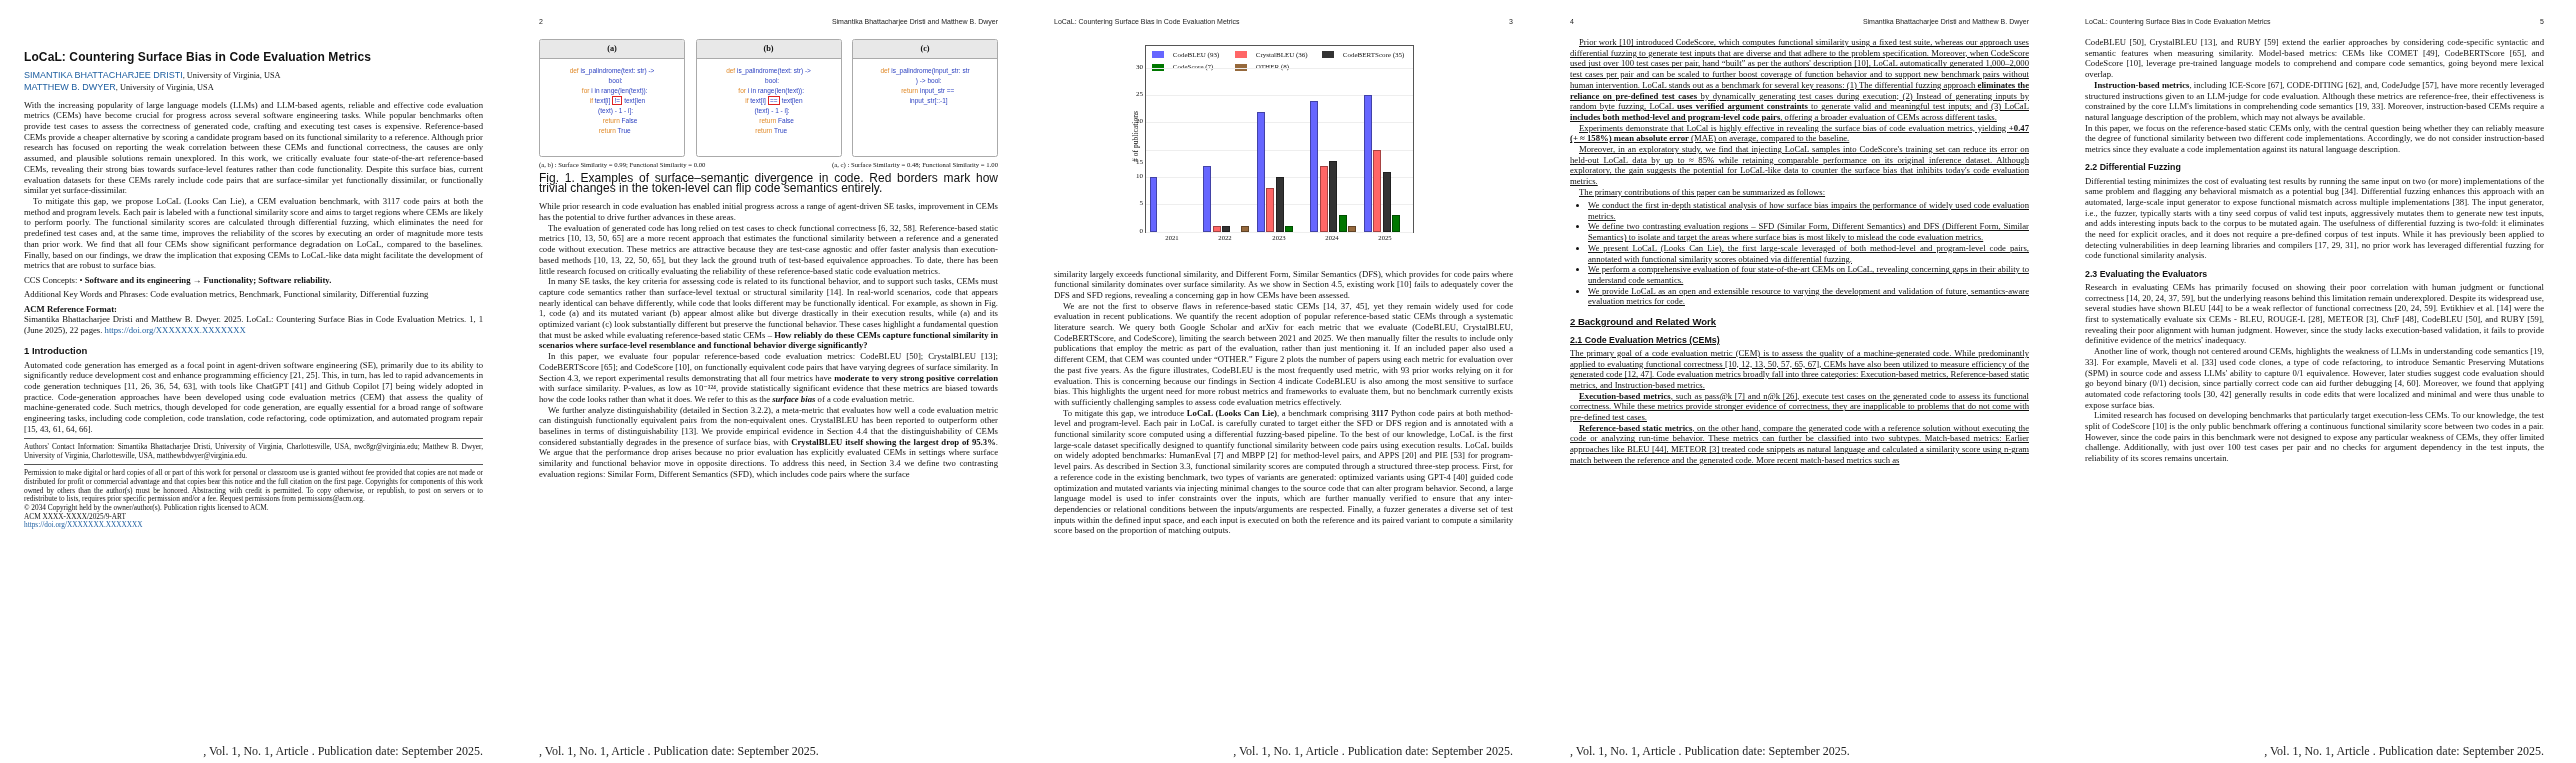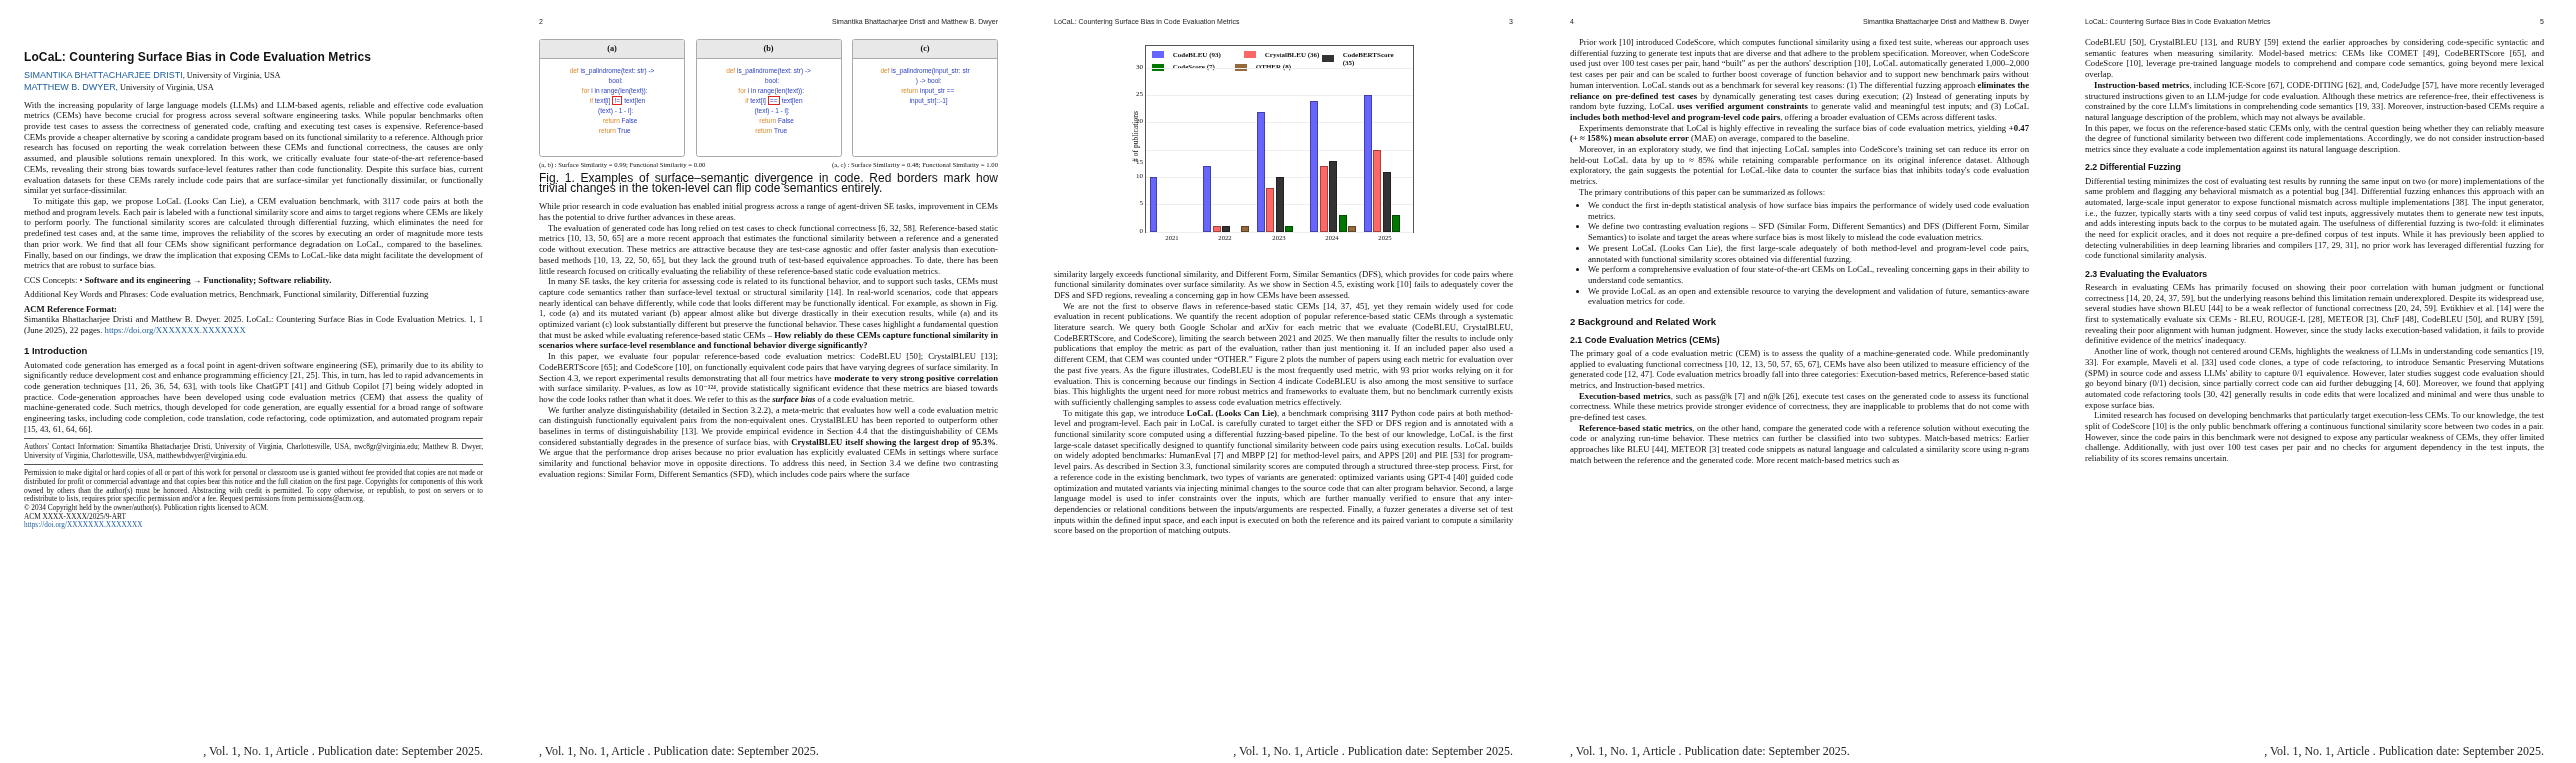--- a/index.html
+++ b/index.html
@@ -38,21 +38,21 @@
   .fig2{position:relative;width:459px;height:229px;margin:9px 0 2.5px 0;}
   .plot{position:absolute;left:91px;top:7.6px;width:267px;height:186px;border:0.6px solid #555;}
   .ylab{position:absolute;left:56px;top:95px;transform:rotate(-90deg);transform-origin:center;font-size:7.6px;white-space:nowrap;}
   .yticks{position:absolute;left:75px;top:7.6px;height:186px;width:14px;}
   .yticks span{position:absolute;right:0;font-size:7px;transform:translateY(-50%);}
   .xticks{position:absolute;left:91px;top:197px;width:267px;height:10.2px;}
   .xticks span{position:absolute;font-size:6.7px;transform:translateX(-50%);}
   .bar{position:absolute;bottom:0;border:0.6px solid rgba(0,0,0,.35);box-sizing:border-box;}
   .grid{position:absolute;left:0;right:0;height:0;border-top:0.6px solid #eee;}
   .legend{position:absolute;left:6.4px;top:5.1px;width:254px;font-size:7px;}
-  .lg{position:absolute;display:flex;align-items:center;gap:9px;font-weight:bold;}
+  .lg{position:absolute;display:flex;align-items:center;gap:9px;}
   .sw{width:11.4px;height:7px;display:inline-block;}
 </style>
 </head>
 <body>
 
 <div class="arxiv-stamp">arXiv:2509.15397v1  [cs.SE]  18 Sep 2025</div>
 
 <div class="page p1">
   <div class="content" style="top:50px;">
     <h1 class="title">LoCaL: Countering Surface Bias in Code Evaluation Metrics</h1>
@@ -145,21 +145,21 @@
           <span style="top: 76px;">20</span>
           <span style="top: 49px;">25</span>
           <span style="top: 22px;">30</span>
         </div>
       <div class="plot" id="plot">
         <div class="legend" id="legend">
             <div class="lg" style="left: 0px; top: 0px;">
               <span class="sw" style="background: rgb(102, 102, 255);"></span>
               <span>CodeBLEU (93)</span>
             </div>
-            <div class="lg" style="left: 92px; top: 0px;">
+            <div class="lg" style="left: 83px; top: 0px;">
               <span class="sw" style="background: rgb(255, 102, 102);"></span>
               <span>CrystalBLEU (36)</span>
             </div>
             <div class="lg" style="left: 170px; top: 0px;">
               <span class="sw" style="background: rgb(51, 51, 51);"></span>
               <span>CodeBERTScore (35)</span>
             </div>
             <div class="lg" style="left: 0px; top: 12.7px;">
               <span class="sw" style="background: rgb(0, 119, 0);"></span>
               <span>CodeScore (7)</span>
@@ -208,29 +208,29 @@
     <p class="txt ind"><span>To mitigate this gap, we introduce </span><b>LoCaL (Looks Can Lie)</b><span>, a benchmark comprising </span><b>3117</b><span> Python code pairs at both method-level and program-level. Each pair in LoCaL is carefully curated to target either the SFD or DFS region and is annotated with a functional similarity score computed using a differential fuzzing-based pipeline. To the best of our knowledge, LoCaL is the first large-scale dataset specifically designed to quantify functional similarity between code pairs using execution results. LoCaL builds on widely adopted benchmarks: HumanEval [7] and MBPP [2] for method-level pairs, and APPS [20] and PIE [53] for program-level pairs. As described in Section 3.3, functional similarity scores are computed through a structured three-step process. First, for a reference code in the existing benchmark, two types of variants are generated: optimized variants using GPT-4 [40] guided code optimization and mutated variants via injecting minimal changes to the source code that can alter program behavior. Second, a large language model is used to infer constraints over the inputs, which are further manually verified to ensure that any inter-dependencies or relational conditions between the inputs/arguments are respected. Finally, a fuzzer generates a diverse set of test inputs within the defined input space, and each input is executed on both the reference and its paired variant to compute a similarity score based on the proportion of matching outputs.</span></p>
   </div>
   <div class="foot right">, Vol. 1, No. 1, Article . Publication date: September 2025.</div>
 </div>
 
 <div class="page p4">
   <div class="run-head">
     <span>4</span>
     <span>Simantika Bhattacharjee Dristi and Matthew B. Dwyer</span>
   </div>
-  <div class="content" style="top:37px;">
+  <div class="content" style="top:37px;text-decoration:underline;">
     <p class="txt ind"><span>Prior work [10] introduced CodeScore, which computes functional similarity using a fixed test suite, whereas our approach uses differential fuzzing to generate test inputs that are diverse and that adhere to the problem specification. Moreover, when CodeScore used just over 100 test cases per pair, hand “built” as per the authors' description [10], LoCaL automatically generated 1,000–2,000 test cases per pair and can be scaled to further boost coverage of function behavior and to support new benchmark pairs without human intervention. LoCaL stands out as a benchmark for several key reasons: (1) The differential fuzzing approach </span><b>eliminates the reliance on pre-defined test cases</b><span> by dynamically generating test cases during execution; (2) Instead of generating inputs by random byte fuzzing, LoCaL </span><b>uses verified argument constraints</b><span> to generate valid and meaningful test inputs; and (3) LoCaL </span><b>includes both method-level and program-level code pairs</b><span>, offering a broader evaluation of CEMs across different tasks.</span></p>
     <p class="txt ind"><span>Experiments demonstrate that LoCal is highly effective in revealing the surface bias of code evaluation metrics, yielding </span><b>+0.47 (+ ≈ 158%) mean absolute error</b><span> (MAE)  on average, compared to the baseline.</span></p>
     <p class="txt ind">Moreover, in an exploratory study, we find that injecting LoCaL samples into CodeScore's training set can reduce its error on held-out LoCaL data by up to ≈ 85% while retaining comparable performance on its original inference dataset. Although exploratory, the gain suggests the potential for LoCaL-like data to counter the surface bias that inhibits today's code evaluation metrics.</p>
     <p class="txt ind">The primary contributions of this paper can be summarized as follows:</p>
     <ul class="bul">
       <li>We conduct the first in-depth statistical analysis of how surface bias impairs the performance of widely used code evaluation metrics.</li>
       <li>We define two contrasting evaluation regions – SFD (Similar Form, Different Semantics) and DFS (Different Form, Similar Semantics) to isolate and target the areas where surface bias is most likely to mislead the code evaluation metrics.</li>
-      <li>We present LoCaL (Looks Can Lie), the first large-scale adequately of both method-level and program-level code pairs, annotated with functional similarity scores obtained via differential fuzzing.</li>
+      <li>We present LoCaL (Looks Can Lie), the first large-scale leveraged of both method-level and program-level code pairs, annotated with functional similarity scores obtained via differential fuzzing.</li>
       <li>We perform a comprehensive evaluation of four state-of-the-art CEMs on LoCaL, revealing concerning gaps in their ability to understand code semantics.</li>
       <li>We provide LoCaL as an open and extensible resource to varying the development and validation of future, semantics-aware evaluation metrics for code.</li>
     </ul>
     <h2 class="sec">2   Background and Related Work</h2>
     <h3 class="sub">2.1   Code Evaluation Metrics (CEMs)</h3>
     <p class="txt">The primary goal of a code evaluation metric (CEM) is to assess the quality of a machine-generated code. While predominantly applied to evaluating functional correctness [10, 12, 13, 50, 57, 65, 67], CEMs have also been utilized to measure efficiency of the generated code [12, 47]. Code evaluation metrics broadly fall into three categories: Execution-based metrics, Reference-based static metrics, and Instruction-based metrics.</p>
     <p class="txt ind"><b>Execution-based metrics</b><span>, such as pass@k [7] and n@k [26], execute test cases on the generated code to assess its functional correctness. While these metrics provide stronger evidence of correctness, they are inapplicable to problems that do not come with pre-defined test cases.</span></p>
     <p class="txt ind"><b>Reference-based static metrics</b><span>, on the other hand, compare the generated code with a reference solution without executing the code or analyzing run-time behavior. These metrics can further be classified into two subtypes. Match-based metrics: Earlier approaches like BLEU [44], METEOR [3] treated code snippets as natural language and calculated a similarity score using n-gram match between the reference and the generated code. More recent match-based metrics such as</span></p>
   </div>
   <div class="foot">, Vol. 1, No. 1, Article . Publication date: September 2025.</div>

